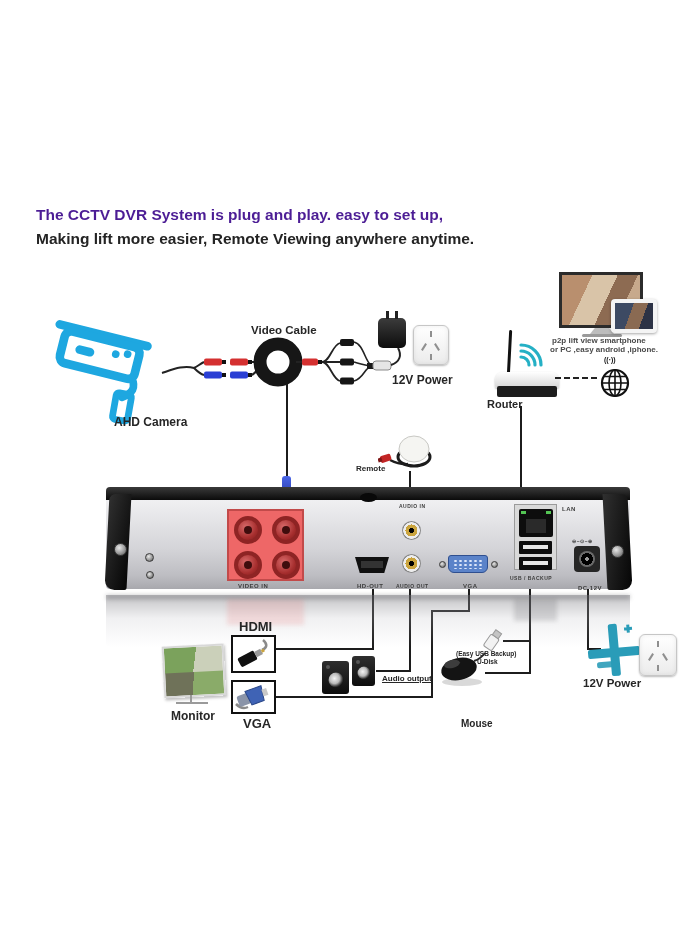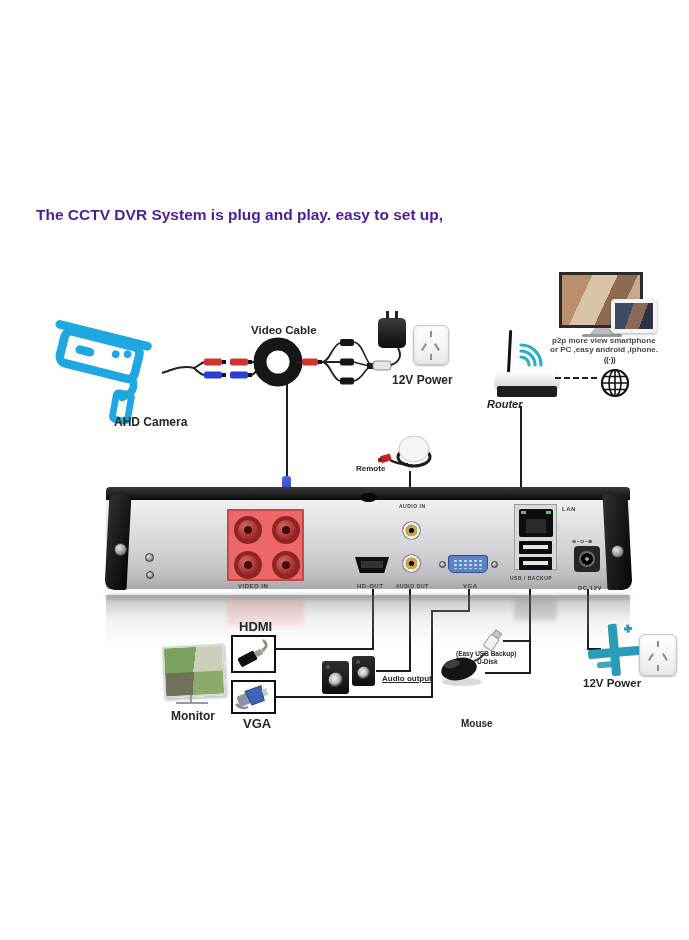--- a/index.html
+++ b/index.html
@@ -55,20 +55,21 @@
       box-shadow:1px 2px 3px rgba(0,0,0,.25);
       background-image:linear-gradient(100deg,#7ba25c 0 52%,#cbd0ba 52%),linear-gradient(95deg,#6f7259 0 48%,#8aab69 48%);
       background-size:100% 52%,100% 50%;background-position:0 0,0 100%;background-repeat:no-repeat;}
 </style>
 </head>
 <body>
 
 <div id="page">
 
   <div class="lbl" style="left:36px;top:206px;font-size:15.5px;color:#4c1d95;">The CCTV DVR System is plug and play. easy to set up,</div>
+  <div class="lbl" style="left:36px;top:230px;font-size:15.5px;color:#242424;">Making lift more easier, Remote Viewing anywhere anytime.</div>
 
   <svg class="abs" style="left:45px;top:310px;" width="125" height="115" viewBox="0 0 130 118">
     <g transform="rotate(14 60 50)">
       <path d="M8 26 H102" stroke="#1ea7e0" stroke-width="9" stroke-linecap="round" fill="none"></path>
       <rect x="16" y="30" width="80" height="34" rx="7" fill="none" stroke="#1ea7e0" stroke-width="9" stroke-linejoin="round"></rect>
       <rect x="30" y="42" width="20" height="9" rx="4.5" fill="#1ea7e0"></rect>
       <circle cx="72" cy="42" r="4" fill="#1ea7e0"></circle>
       <circle cx="84" cy="39" r="4" fill="#1ea7e0"></circle>
     </g>
     <path d="M90 70 C95 80 91 86 80 90" stroke="#1ea7e0" stroke-width="8" fill="none" stroke-linecap="round"></path>
@@ -116,29 +117,29 @@
   <div class="abs" style="left:508px;top:330px;width:3px;height:46px;background:#111;border-radius:2px;transform:rotate(3deg);"></div>
   <svg class="abs" style="left:517px;top:337px;" width="32" height="32" viewBox="0 0 32 32">
     <g fill="none" stroke="#25b0c5" stroke-width="3.2" stroke-linecap="round">
       <path d="M4 8 A20 20 0 0 1 24 28"></path>
       <path d="M4 14 A14 14 0 0 1 18 28"></path>
       <path d="M4 20 A8 8 0 0 1 12 28"></path>
     </g>
   </svg>
   <div class="abs" style="left:495px;top:372px;width:64px;height:16px;background:linear-gradient(#ffffff,#d6d6d6);border-radius:8px 8px 2px 2px;box-shadow:0 1px 2px rgba(0,0,0,.3);"></div>
   <div class="abs" style="left:497px;top:386px;width:60px;height:11px;background:#1d1d1d;border-radius:2px;"></div>
-  <div class="lbl" style="left:487px;top:398px;font-size:11px;font-style:italic;">Router</div>
+  <div class="lbl" style="left:487px;top:398px;font-size:11px;">Router</div>
 
   <div class="abs" style="left:559px;top:272px;width:84px;height:56px;border:3px solid #2b2b2b;box-sizing:border-box;background:linear-gradient(115deg,#b98f6e 0 30%,#d9c4a8 30% 55%,#8d6b52 55% 75%,#c7a98c 75%);"></div>
   <div class="abs" style="left:590px;top:328px;width:24px;height:6px;background:#bdbdbd;clip-path:polygon(20% 0,80% 0,100% 100%,0 100%);"></div>
   <div class="abs" style="left:582px;top:334px;width:40px;height:3px;background:#9a9a9a;border-radius:2px;"></div>
   <div class="abs" style="left:611px;top:299px;width:46px;height:34px;background:#f4f4f4;border-radius:4px;box-shadow:0 1px 3px rgba(0,0,0,.35);">
     <div class="abs" style="left:4px;top:4px;width:38px;height:26px;background:linear-gradient(110deg,#3d4a63 0 40%,#8a6a52 40% 70%,#2c3245 70%);"></div>
   </div>
-  <div class="lbl" style="left:552px;top:336px;font-size:8px;color:#4a4a4a;">p2p more view smartphone</div>
+  <div class="lbl" style="left:552px;top:336px;font-size:8px;color:#4a4a4a;">p2p lift view smartphone</div>
   <div class="lbl" style="left:550px;top:345px;font-size:8px;color:#4a4a4a;">or PC ,easy android ,iphone.</div>
   <div class="lbl" style="left:604px;top:356px;font-size:7px;color:#111;">((·))</div>
   <svg class="abs" style="left:597px;top:364px;" width="36" height="36" viewBox="0 0 36 36">
     <circle cx="18" cy="19" r="13" fill="#fff" stroke="#111" stroke-width="2.2"></circle>
     <ellipse cx="18" cy="19" rx="6" ry="13" fill="none" stroke="#111" stroke-width="1.6"></ellipse>
     <path d="M5 19 H31 M7 12.5 H29 M7 25.5 H29 M18 6 V32" stroke="#111" stroke-width="1.6" fill="none"></path>
   </svg>
   <div class="dash" style="left:555px;top:377px;width:42px;"></div>
 
   <svg class="abs" style="left:378px;top:430px;" width="58" height="46" viewBox="0 0 58 46">

